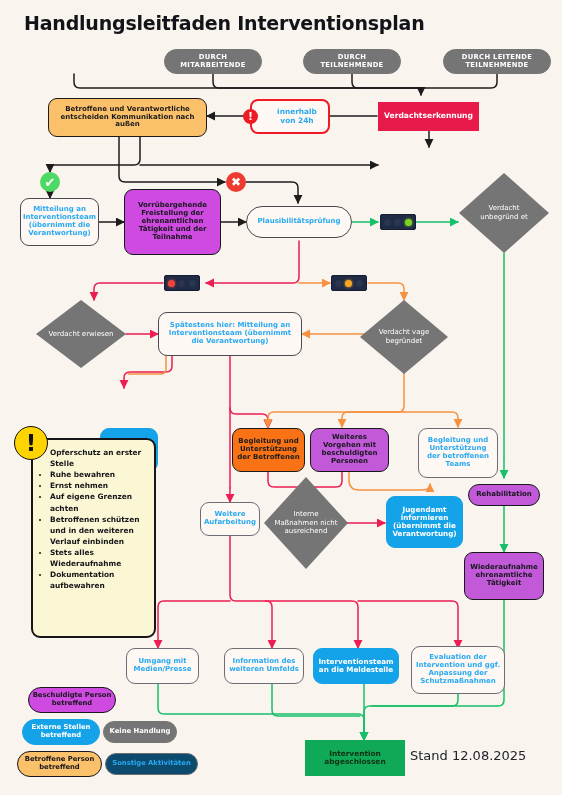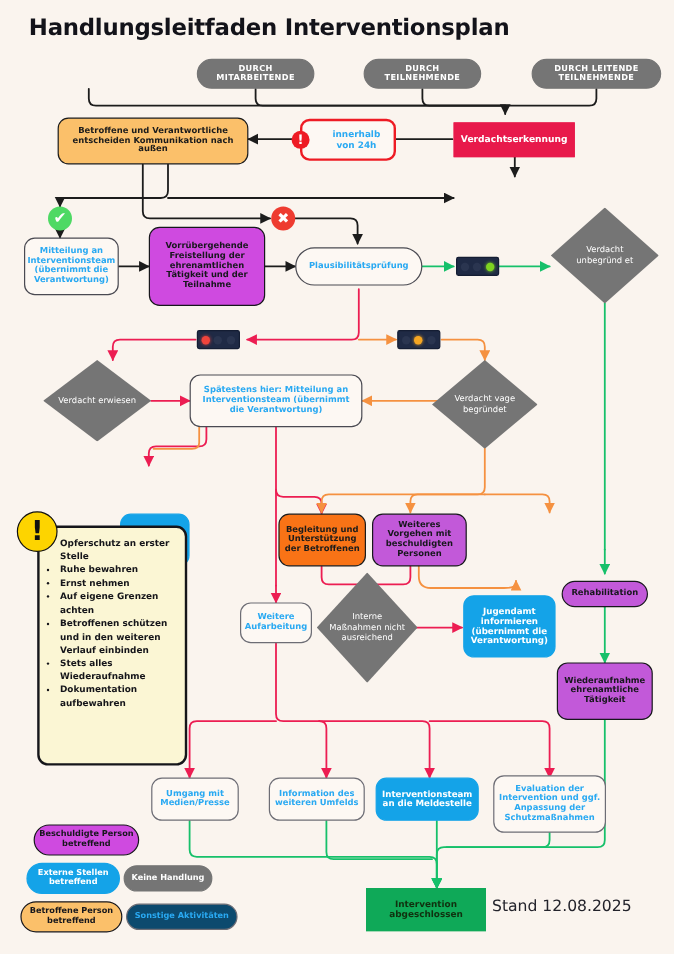--- a/index.html
+++ b/index.html
@@ -267,20 +267,23 @@
     </div>
 
   <div class="node rrect orange-b" style="left:232px;top:428px;width:73px;height:44px;">
     <span>Begleitung und Unterstützung der Betroffenen</span>
     </div>
 
   <div class="node rrect magenta-dk" style="left:310px;top:428px;width:79px;height:44px;">
     <span>Weiteres Vorgehen mit beschuldigten Personen</span>
     </div>
 
+  <div class="node rrect white-blue" style="left:418px;top:428px;width:80px;height:50px;">
+    <span>Begleitung und Unterstützung der betroffenen Teams</span>
+    </div>
 
   <div class="node pill magenta-dk" style="left:468px;top:484px;width:72px;height:22px;">
     <span>Rehabilitation</span>
     </div>
 
   <div class="node rrect white-blue" style="left:200px;top:502px;width:60px;height:34px;">
     <span>Weitere Aufarbeitung</span>
     </div>
 
   <div class="node rrect blue" style="left:386px;top:496px;width:77px;height:52px;">

